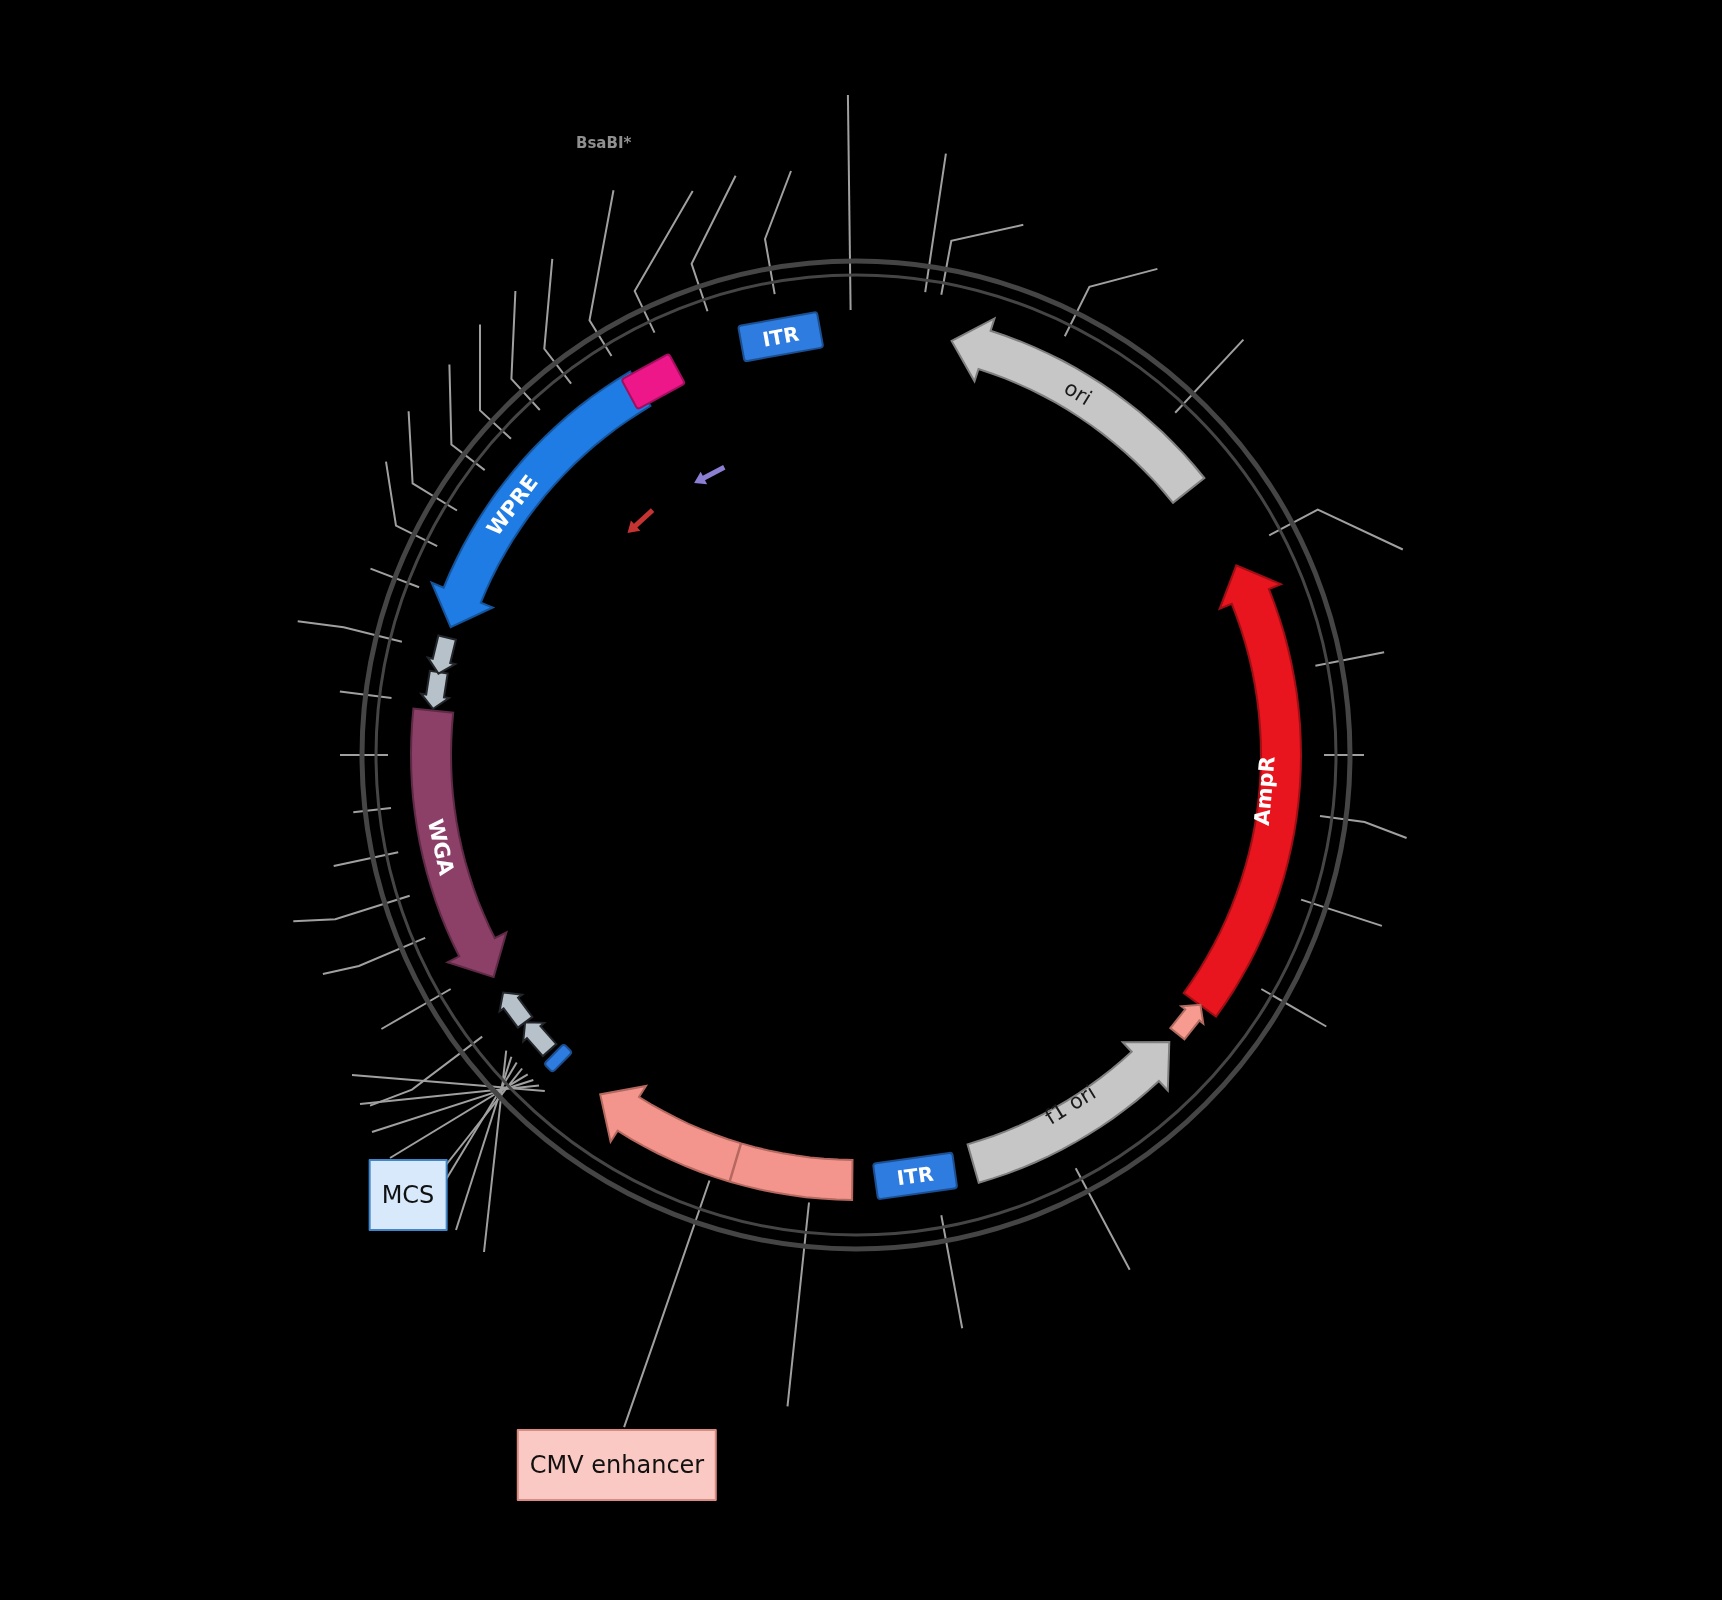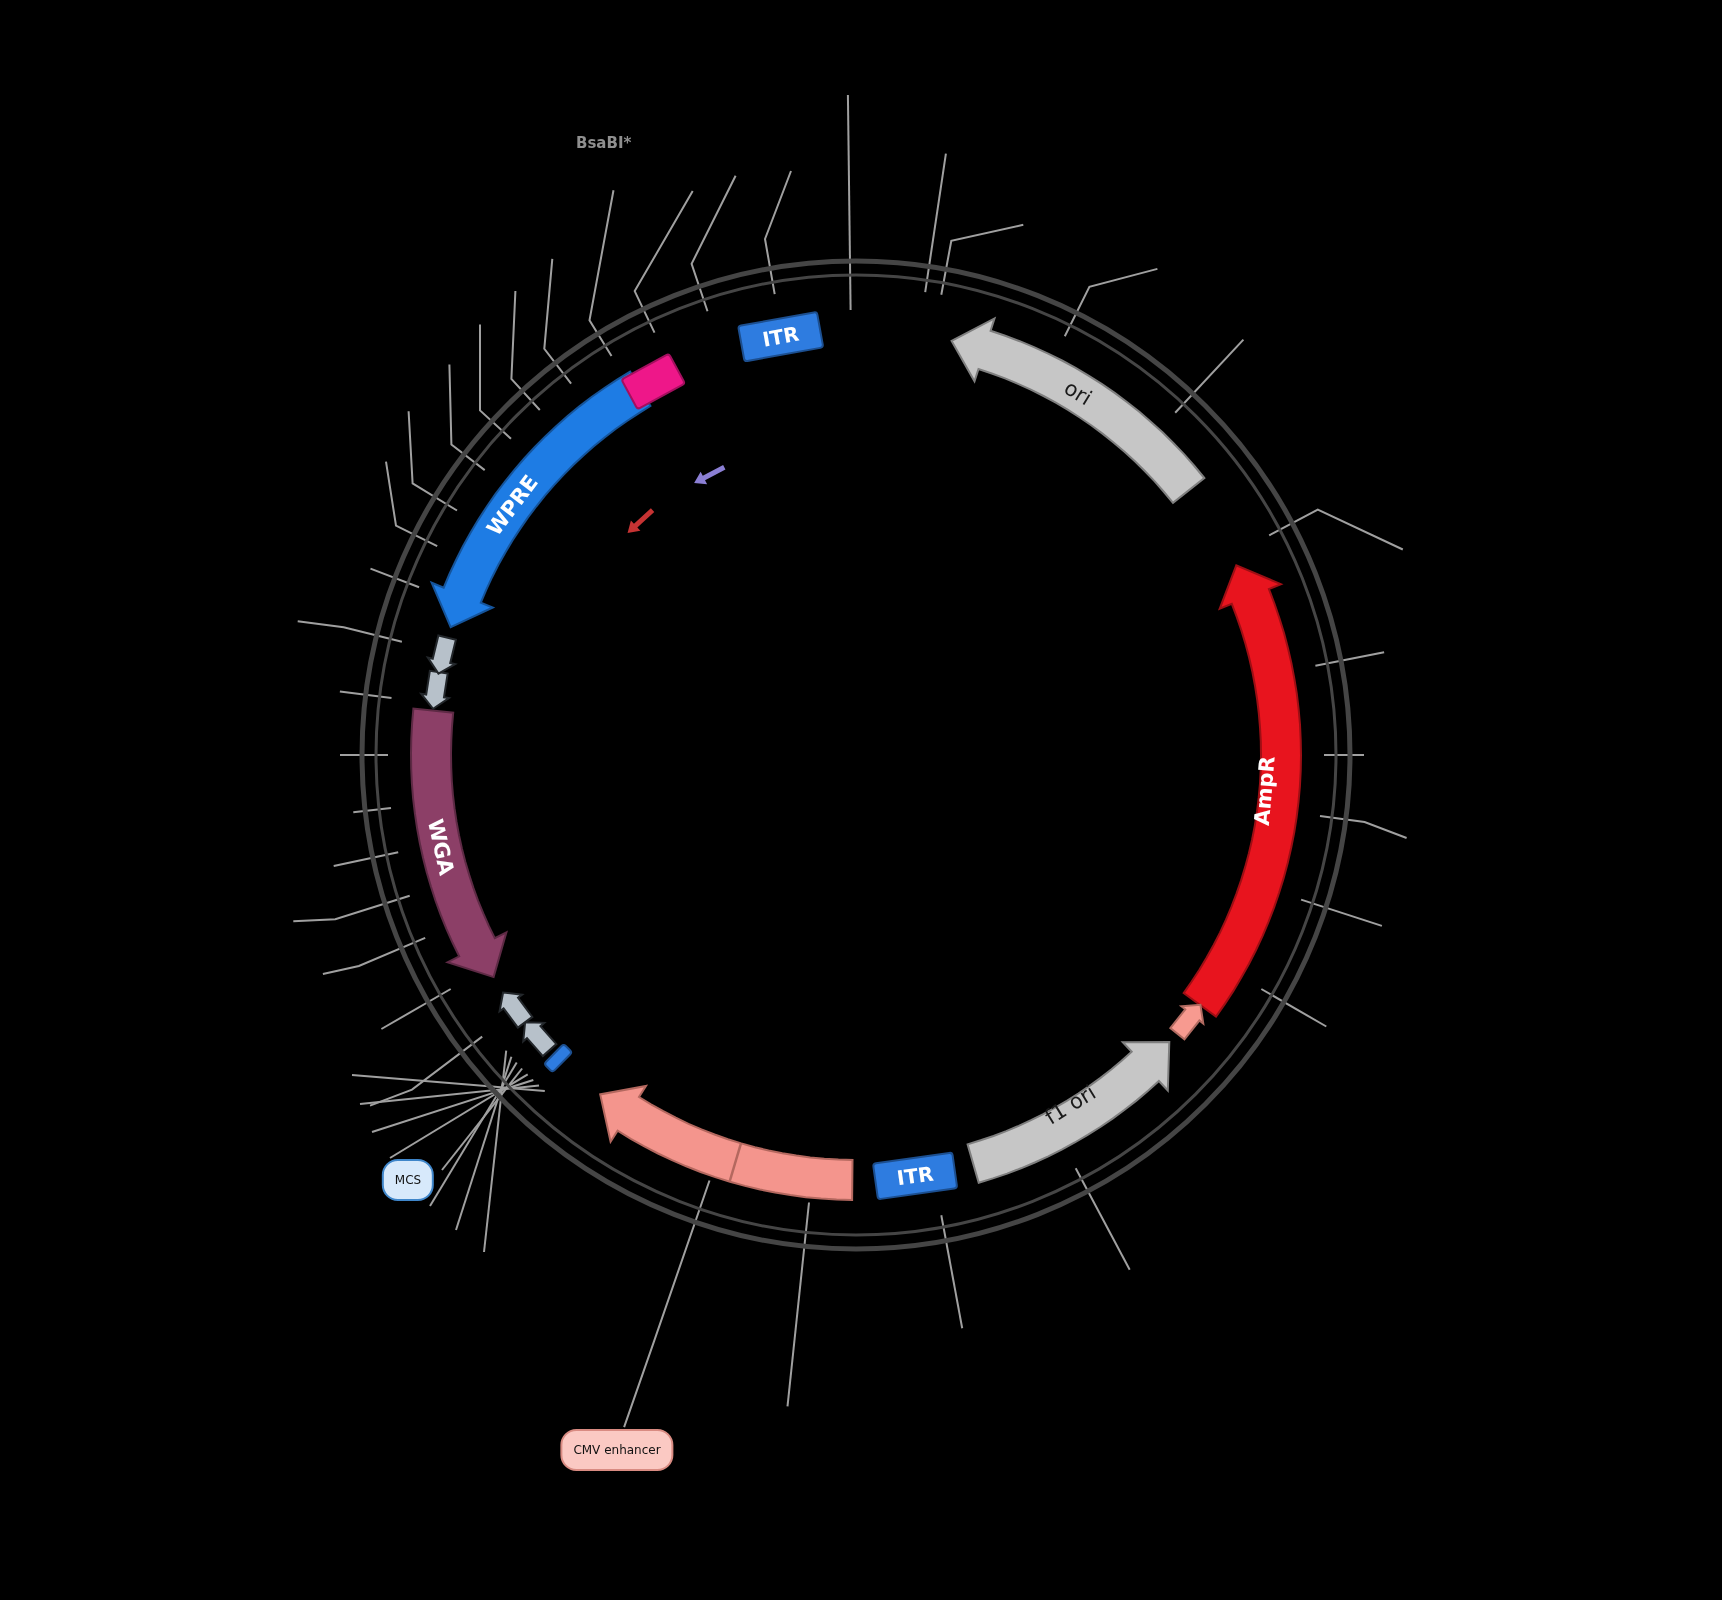--- a/index.html
+++ b/index.html
@@ -1,20 +1,20 @@
 <!DOCTYPE html>
 <html><head>
 <meta charset="utf-8">
 <style>
   html,body{margin:0;padding:0;background:#000;}
   .stage{position:relative;overflow:hidden;font-family:"DejaVu Sans",sans-serif;}
   .stage svg{position:absolute;left:0;top:0;}
   .float-label{position:absolute;white-space:nowrap;}
   .enzyme-gray{font-weight:bold;font-size:15px;}
-  .tag{transform:translateX(-50%);padding:12px 11px;border-radius:16px;font-size:12px;color:#111;border:2px solid;}
+  .tag{transform:translateX(-50%);padding:20px 11px;border-radius:1px;font-size:24px;color:#111;border:2px solid;}
 </style>
 </head>
 <body>
 
 <div class="stage" id="stage" style="width: 1722px; height: 1600px; background: rgb(0, 0, 0);">
   <svg id="map" xmlns="http://www.w3.org/2000/svg" width="1722" height="1600" viewBox="0 0 1722 1600">
       <polyline points="850.6,310.0 847.9,95.0" fill="none" stroke="#a0a0a0" stroke-width="2"></polyline>
       <polyline points="925.2,292.1 945.9,153.7" fill="none" stroke="#a0a0a0" stroke-width="2"></polyline>
       <polyline points="941.3,294.8 951.3,240.8 1023.3,224.8" fill="none" stroke="#a0a0a0" stroke-width="2"></polyline>
       <polyline points="1064.8,336.2 1089.4,286.9 1157.4,268.9" fill="none" stroke="#a0a0a0" stroke-width="2"></polyline>

